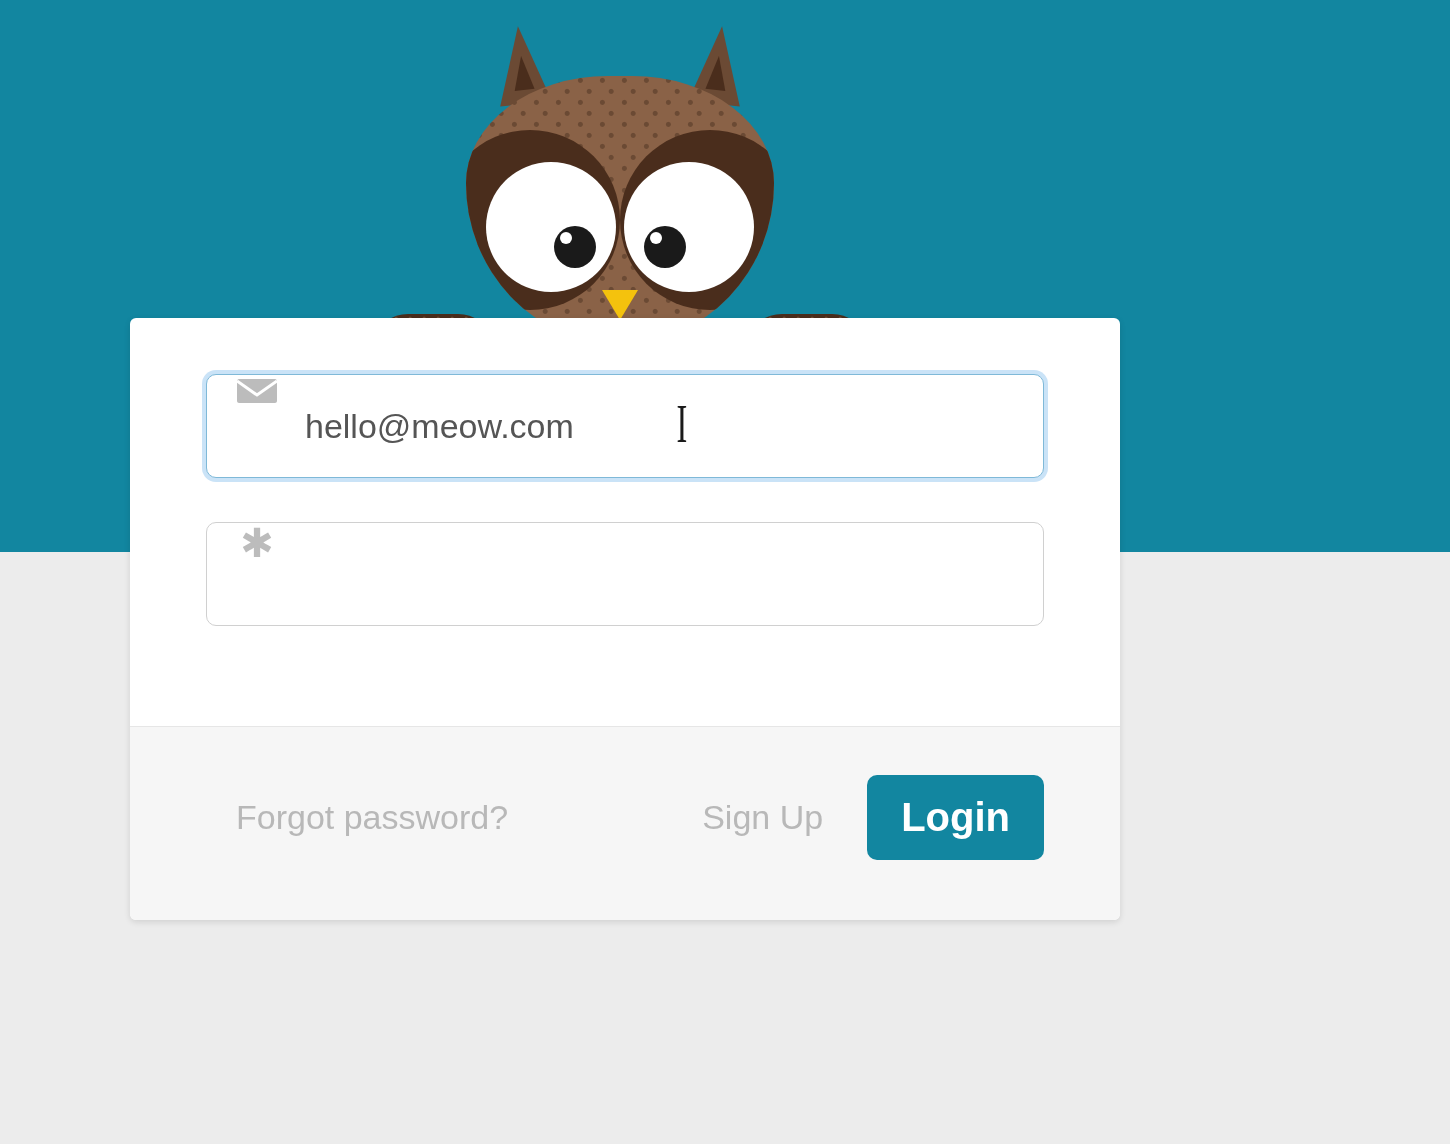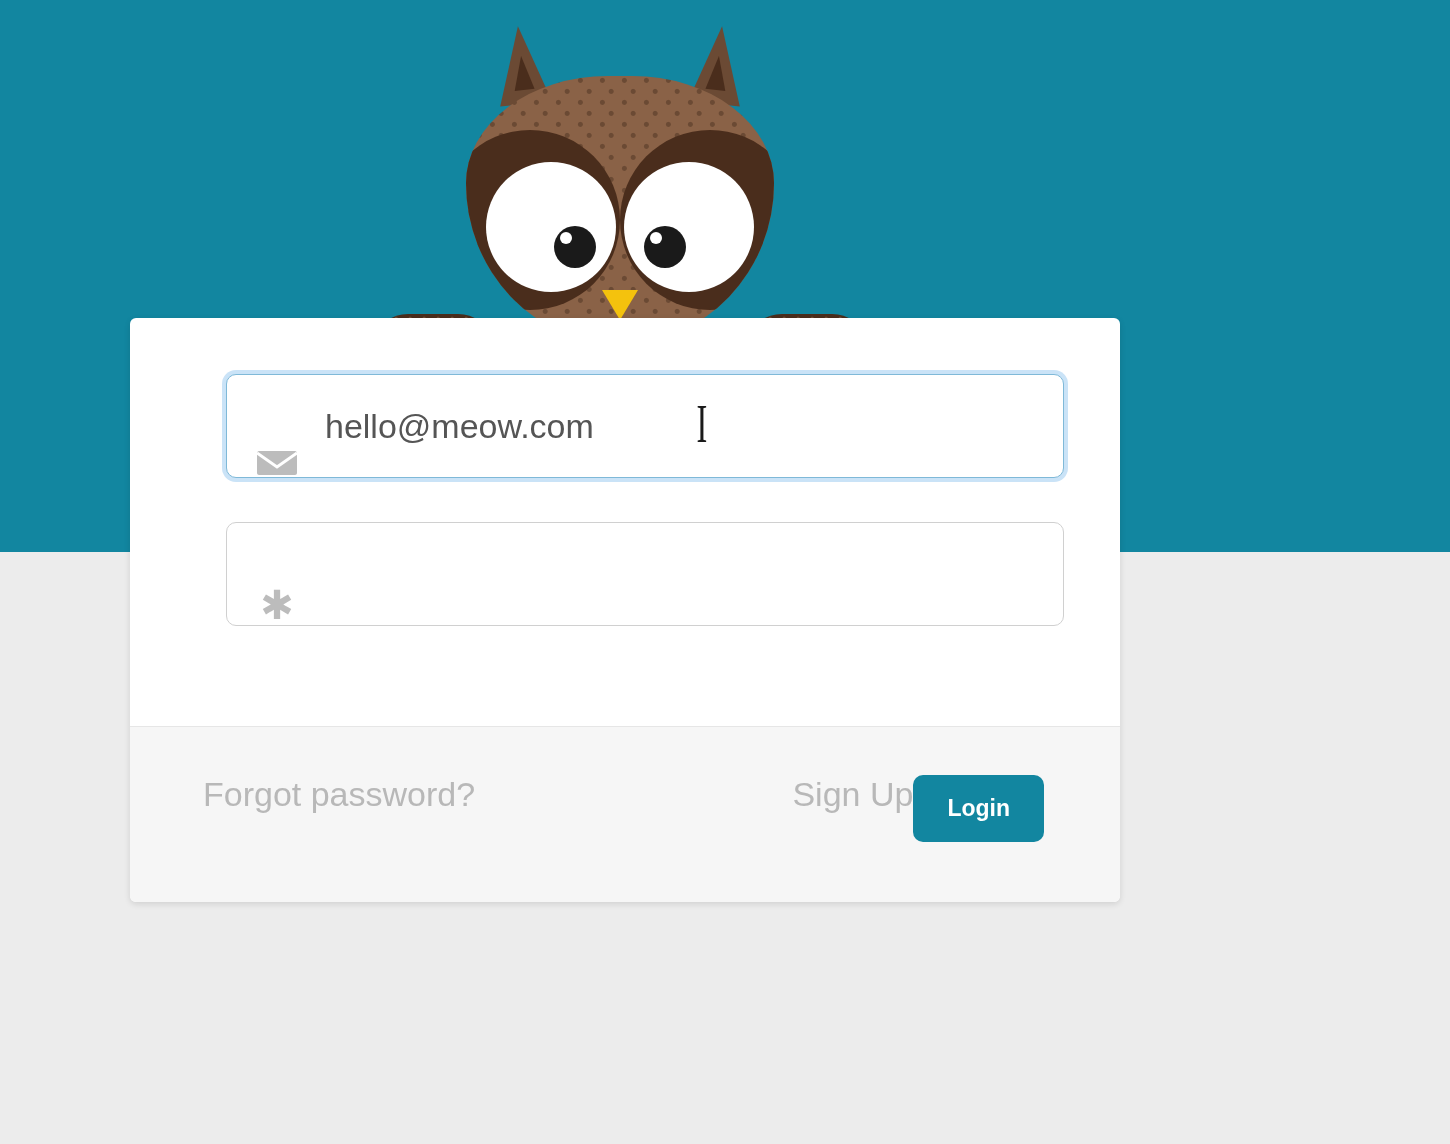--- a/index.html
+++ b/index.html
@@ -34,24 +34,23 @@
     padding: 56px 76px 100px 76px;
   }
   .field {
     position: relative;
     width: 100%;
     height: 104px;
     border: 1px solid #d0d0d0;
     border-radius: 10px;
     background: #ffffff;
     display: flex;
-    align-items: flex-end;
+    align-items: flex-start;
     padding: 0 28px;
     margin-bottom: 44px;
-    margin-left: 20px;
   }
   .field.focused {
     border-color: #7fb9d8;
     box-shadow: 0 0 0 4px rgba(102,175,233,0.35);
   }
   .field .icon {
     width: 44px;
     flex: 0 0 44px;
     display: flex;
     align-items: center;
@@ -70,41 +69,42 @@
     cursor: text;
   }
   .field input::placeholder {
     color: #b2b2b2;
     font-weight: 400;
   }
   .card-footer {
     border-top: 1px solid #e6e6e6;
     background: #f6f6f6;
     border-radius: 0 0 6px 6px;
-    padding: 48px 76px 60px 73px;
+    padding: 48px 76px 60px 106px;
     display: flex;
-    align-items: flex-start;
+    align-items: center;
     font-size: 34px;
   }
   .link {
     color: #b8b8b8;
     text-decoration: none;
     cursor: pointer;
     user-select: none;
   }
   .spacer { flex: 1 1 auto; }
   .signup {
+    margin-right: 44px;
   }
   .btn-login {
     background: #1286a0;
     color: #ffffff;
     border: none;
     border-radius: 10px;
     padding: 20px 34px;
-    font-size: 23px;
+    font-size: 40px;
     font-weight: 600;
     cursor: pointer;
   }
   
   .owl {
     position: absolute;
     left: 370px;
     top: 26px;
     width: 500px;
     height: 320px;

